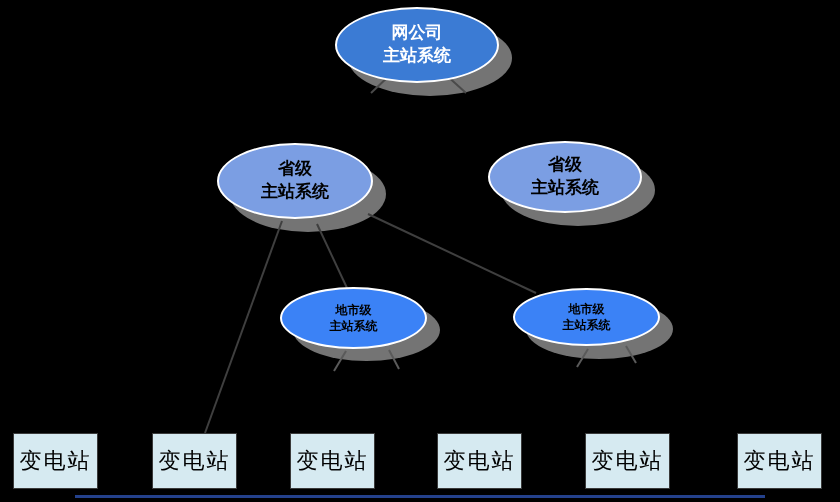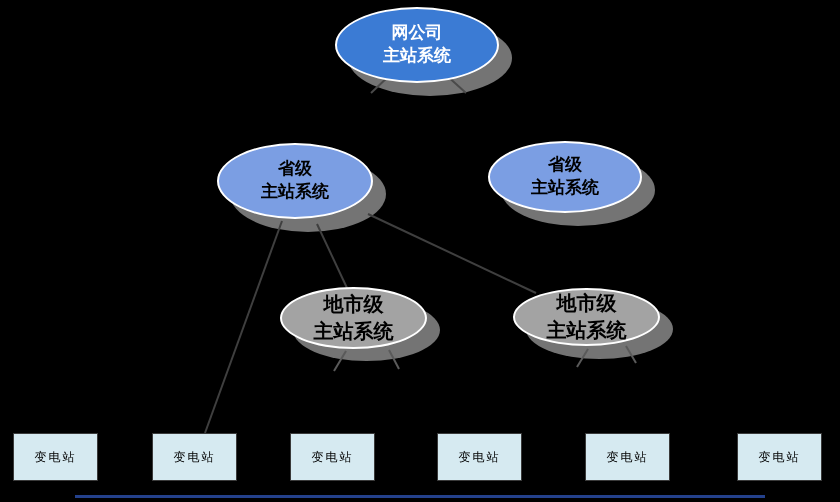--- a/index.html
+++ b/index.html
@@ -41,35 +41,35 @@
     color: #ffffff;
     font-size: 17px;
   }
   .node-province {
     background: #7b9ee3;
     color: #000000;
     font-size: 17px;
     align-items: center;
   }
   .node-city {
-    background: #a3a3a3;
+    background: #3b82f6;
     color: #000000;
-    font-size: 20px;
+    font-size: 12px;
   }
   .substation {
     position: absolute;
-    width: 85px; height: 48px;
+    width: 85px; height: 56px;
     background: #d6eaf1;
     border: 1px solid #3a3a3a;
     display: flex;
     align-items: center;
     justify-content: center;
     color: #000000;
     font-family: "Liberation Serif", serif;
-    font-size: 12px;
+    font-size: 22px;
     letter-spacing: 2px;
     z-index: 3;
     box-sizing: border-box;
   }
   .bottom-line {
     position: absolute;
     left: 75px; top: 495px;
     width: 690px; height: 3px;
     background: #24418c;
     z-index: 1;

